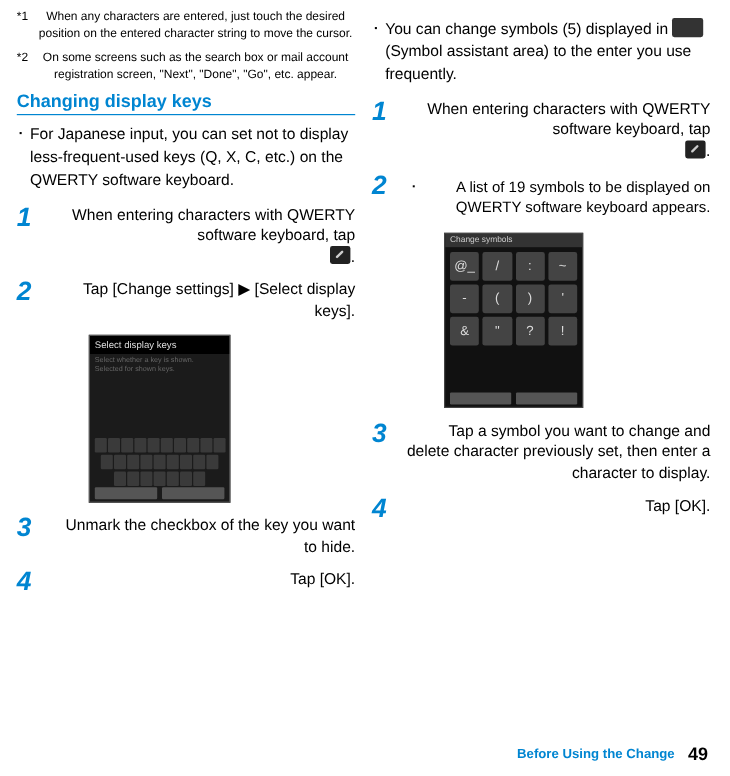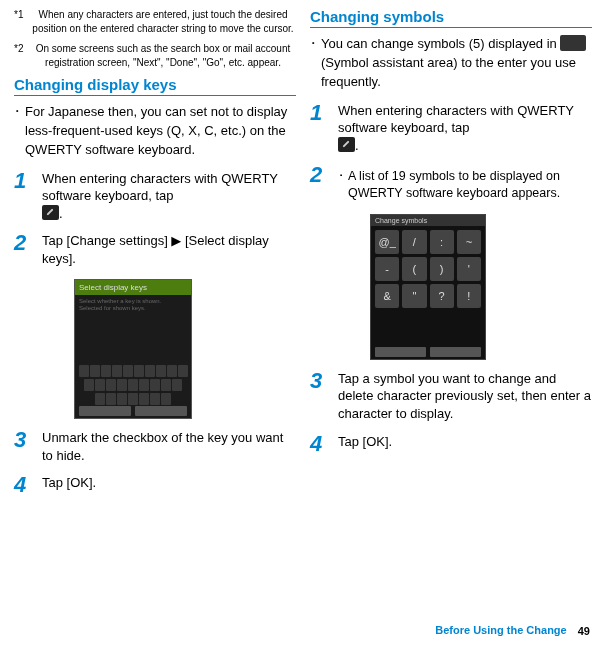--- a/index.html
+++ b/index.html
@@ -8,45 +8,45 @@
   .column { width: 282px; }
   .footnote { font-size: 10px; line-height: 1.35; margin-bottom: 7px; display: flex; }
   .footnote .fn-label { width: 16px; flex-shrink: 0; }
   .footnote .fn-text { flex: 1; text-align: center; }
   .heading { color: #0085d1; font-size: 15px; font-weight: bold; padding-bottom: 2px; border-bottom: 1.5px solid #0085d1; }
   .bullet-block { font-size: 13px; line-height: 1.45; margin-top: 7px; display: flex; }
   .bullet-block .dot { width: 11px; flex-shrink: 0; }
   .bullet-block .txt { flex: 1; }
   .step { display: flex; margin-top: 10px; }
   .step-num { color: #0085d1; font-size: 22px; font-weight: bold; font-style: italic; width: 28px; flex-shrink: 0; line-height: 1; }
-  .step-body { flex: 1; font-size: 13px; line-height: 1.35; }
+  .step-body { flex: 1; font-size: 13px; line-height: 1.35; text-align: right; }
   .step-body .bold { font-weight: bold; }
   .step-body .sub-bullet { display: flex; font-weight: normal; margin-top: 4px; font-size: 12.5px; }
   .step-body .sub-bullet .dot { width: 10px; flex-shrink: 0; }
   .icon-box { display: inline-block; width: 17px; height: 15px; background: #222; border-radius: 2px; vertical-align: -2px; position: relative; }
   .icon-box::after { content: ""; position: absolute; width: 7px; height: 7px; background: #ccc; transform: rotate(45deg); top: 4px; left: 5px; clip-path: polygon(0 100%, 50% 0, 100% 100%); border-radius: 1px; }
   .icon-box.pencil::after { background: #ccc; width: 8px; height: 2px; top: 6px; left: 4px; transform: rotate(-45deg); clip-path: none; }
   .icon-sym { display: inline-block; width: 26px; height: 16px; background: #333; border-radius: 2px; vertical-align: -3px; }
   .arrow { font-family: Arial; }
   .shot1 { width: 118px; height: 140px; background: #1b1b1b; border: 1px solid #555; position: relative; margin-left: 60px; margin-top: 12px; }
-  .shot1 .bar { background: #4d7c0f; color: #ddd; font-size: 8px; padding: 3px 4px; }
+  .shot1 .bar { background: #000000; color: #ddd; font-size: 8px; padding: 3px 4px; }
   .shot1 .dimtext { color: #666; font-size: 6px; padding: 3px 4px; line-height: 1.2; }
   .shot1 .keyrow { position: absolute; bottom: 15px; left: 0; right: 0; height: 38px; display: flex; flex-direction: column; gap: 2px; padding: 0 2px; }
   .shot1 .krow { display: flex; gap: 1px; justify-content: center; }
   .shot1 .kkey { width: 10px; height: 12px; background: #3a3a3a; border-radius: 1px; }
   .shot1 .btns { position: absolute; bottom: 2px; left: 0; right: 0; display: flex; gap: 4px; padding: 0 4px; }
   .shot1 .bt { flex: 1; height: 10px; background: #555; border-radius: 1px; }
   .shot2 { width: 116px; height: 146px; background: #111; border: 1px solid #444; margin-left: 60px; margin-top: 12px; position: relative; }
   .shot2 .bar { background: #333; color: #ccc; font-size: 7px; padding: 2px 4px; }
   .shot2 .grid { display: grid; grid-template-columns: repeat(4, 1fr); gap: 3px; padding: 4px; }
   .shot2 .sym { background: #444; border-radius: 2px; height: 24px; color: #ddd; font-size: 11px; display: flex; align-items: center; justify-content: center; }
   .shot2 .btns { position: absolute; bottom: 2px; left: 0; right: 0; display: flex; gap: 4px; padding: 0 4px; }
   .shot2 .bt { flex: 1; height: 10px; background: #555; border-radius: 1px; }
   .footer { position: absolute; bottom: 10px; right: 18px; font-size: 11px; color: #0085d1; font-weight: bold; }
-  .footer .pagenum { color: #000; font-size: 11px; margin-left: 8px; vertical-align: -1px; }
+  .footer .pagenum { color: #000; font-size: 15px; margin-left: 8px; vertical-align: -1px; }
 </style>
 </head>
 <body>
 
 <div class="container">
 
   <div class="column">
 
     <div class="footnote">
       <span class="fn-label">*1</span>
@@ -54,21 +54,21 @@
     </div>
     <div class="footnote">
       <span class="fn-label">*2</span>
       <span class="fn-text">On some screens such as the search box or mail account registration screen, "Next", "Done", "Go", etc. appear.</span>
     </div>
 
     <div class="heading">Changing display keys</div>
 
     <div class="bullet-block">
       <span class="dot">･</span>
-      <span class="txt">For Japanese then, you can set not to display less-frequent-used keys (Q, X, C, etc.) on the QWERTY software keyboard.</span>
+      <span class="txt">For Japanese input, you can set not to display less-frequent-used keys (Q, X, C, etc.) on the QWERTY software keyboard.</span>
     </div>
 
     <div class="step">
       <div class="step-num">1</div>
       <div class="step-body bold">
         <span>When entering characters with QWERTY software keyboard, tap </span><br>
         <span class="icon-box pencil"></span><span>.</span>
       </div>
     </div>
 
@@ -129,21 +129,20 @@
 
     <div class="step">
       <div class="step-num">4</div>
       <div class="step-body bold">Tap [OK].</div>
     </div>
 
   </div>
 
   <div class="column">
 
-    <div class="heading" style="margin-top:0;">Changing symbols</div>
 
     <div class="bullet-block">
       <span class="dot">･</span>
       <span class="txt">
         <span>You can change symbols (5) displayed in </span>
         <span class="icon-sym"></span>
         <span> (Symbol assistant area) to the enter you use frequently.</span>
       </span>
     </div>
 

